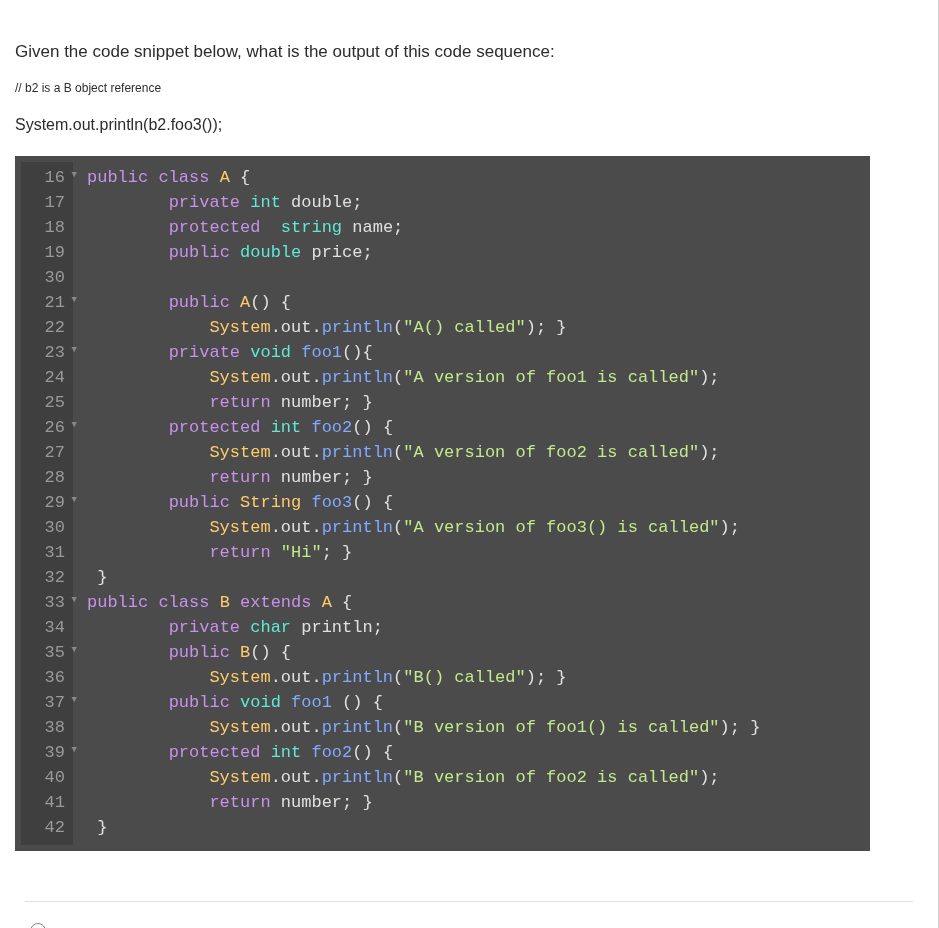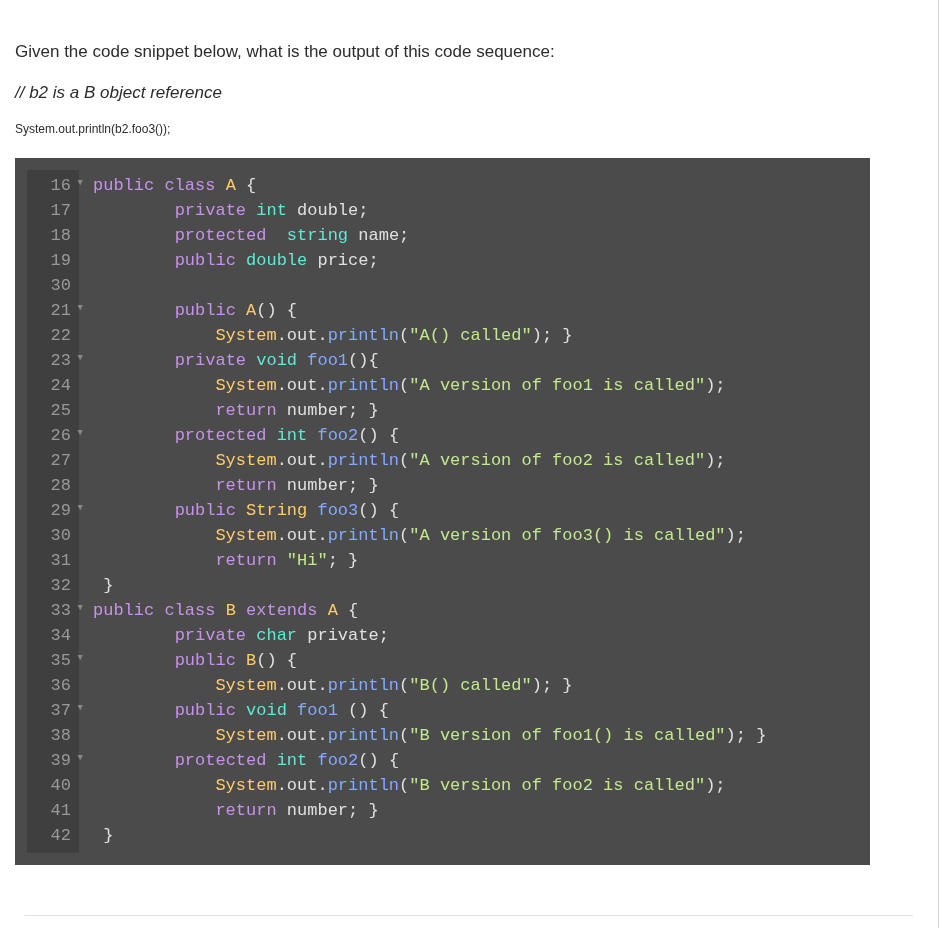--- a/index.html
+++ b/index.html
@@ -18,36 +18,35 @@
       font-size: 17px;
       line-height: 1.6;
       color: #2c2c2c;
       margin-bottom: 18px;
       margin-top: 26px;
     }
     .question-text p {
       margin-bottom: 14px;
     }
     .comment-line {
-      font-size: 17px;
+      font-size: 12px;
       color: #2c2c2c;
       margin-bottom: 6px;
-      font-style: italic;
     }
     .code-line {
-      font-size: 12px;
+      font-size: 16px;
       color: #2c2c2c;
       margin-bottom: 16px;
     }
     .code-block {
       background: #4b4b4b;
       font-family: 'Consolas', 'Monaco', 'Courier New', monospace;
       font-size: 17px;
       line-height: 1.46;
-      padding: 12px;
+      padding: 6px;
       width: 855px;
       margin-left: 0;
       margin-bottom: 30px;
       display: flex;
     }
     .gutter {
       background: #3f3f3f;
       color: #999999;
       text-align: right;
       padding: 4px 8px 4px 10px;
@@ -164,21 +163,21 @@
         <div class="line"><span>            </span><span class="cls">System</span><span>.out.</span><span class="method">println</span><span>(</span><span class="str">"A version of foo1 is called"</span><span>);</span></div>
         <div class="line"><span>            </span><span class="kw">return</span><span> number; }</span></div>
         <div class="line"><span>        </span><span class="kw">protected</span><span> </span><span class="type">int</span><span> </span><span class="method">foo2</span><span>() {</span></div>
         <div class="line"><span>            </span><span class="cls">System</span><span>.out.</span><span class="method">println</span><span>(</span><span class="str">"A version of foo2 is called"</span><span>);</span></div>
         <div class="line"><span>            </span><span class="kw">return</span><span> number; }</span></div>
         <div class="line"><span>        </span><span class="kw">public</span><span> </span><span class="cls">String</span><span> </span><span class="method">foo3</span><span>() {</span></div>
         <div class="line"><span>            </span><span class="cls">System</span><span>.out.</span><span class="method">println</span><span>(</span><span class="str">"A version of foo3() is called"</span><span>);</span></div>
         <div class="line"><span>            </span><span class="kw">return</span><span> </span><span class="str">"Hi"</span><span>; }</span></div>
         <div class="line"><span> }</span></div>
         <div class="line"><span class="kw">public</span><span> </span><span class="kw">class</span><span> </span><span class="cls">B</span><span> </span><span class="kw">extends</span><span> </span><span class="cls">A</span><span> {</span></div>
-        <div class="line"><span>        </span><span class="kw">private</span><span> </span><span class="type">char</span><span> private;</span></div>
+        <div class="line"><span>        </span><span class="kw">private</span><span> </span><span class="type">char</span><span> println;</span></div>
         <div class="line"><span>        </span><span class="kw">public</span><span> </span><span class="cls">B</span><span>() {</span></div>
         <div class="line"><span>            </span><span class="cls">System</span><span>.out.</span><span class="method">println</span><span>(</span><span class="str">"B() called"</span><span>); }</span></div>
         <div class="line"><span>        </span><span class="kw">public</span><span> </span><span class="type">void</span><span> </span><span class="method">foo1</span><span> () {</span></div>
         <div class="line"><span>            </span><span class="cls">System</span><span>.out.</span><span class="method">println</span><span>(</span><span class="str">"B version of foo1() is called"</span><span>); }</span></div>
         <div class="line"><span>        </span><span class="kw">protected</span><span> </span><span class="type">int</span><span> </span><span class="method">foo2</span><span>() {</span></div>
         <div class="line"><span>            </span><span class="cls">System</span><span>.out.</span><span class="method">println</span><span>(</span><span class="str">"B version of foo2 is called"</span><span>);</span></div>
         <div class="line"><span>            </span><span class="kw">return</span><span> number; }</span></div>
         <div class="line"><span> }</span></div>
       </div>
   </div>

